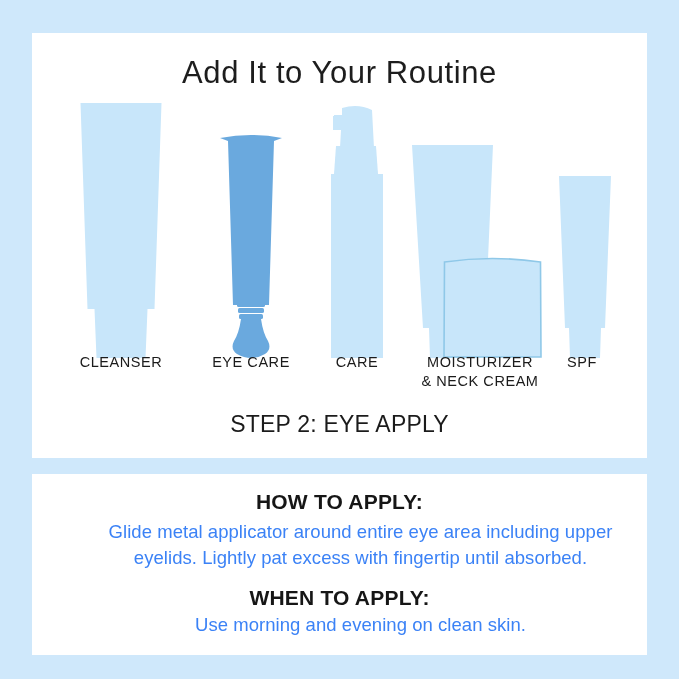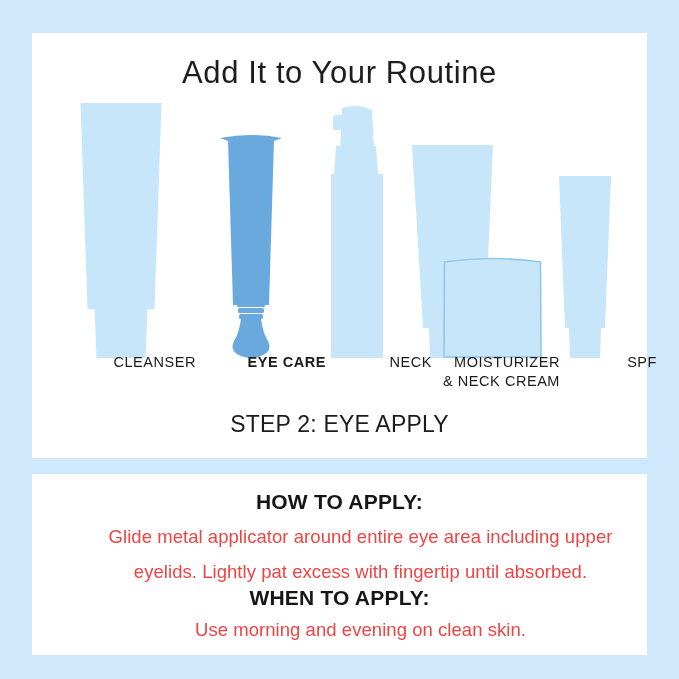--- a/index.html
+++ b/index.html
@@ -62,27 +62,27 @@
   .labels {
     position: absolute;
     left: 0;
     top: 320px;
     width: 615px;
     height: 70px;
   }
   .label {
     position: absolute;
     top: 0;
-    text-align: right;
+    text-align: center;
     font-size: 14.5px;
     letter-spacing: 0.55px;
     color: #1b1b1b;
     line-height: 19px;
   }
-  .label.highlight { font-weight: bold; }
+  .label.highlight { font-weight: normal; }
 
   .step-heading {
     position: absolute;
     left: 0;
     top: 378px;
     width: 615px;
     text-align: center;
     font-size: 23px;
     letter-spacing: 0.2px;
     color: #1b1b1b;
@@ -99,22 +99,22 @@
   }
   .apply-block { position: absolute; left: 0; width: 615px; text-align: center; }
   .apply-heading {
     font-size: 21px;
     font-weight: bold;
     letter-spacing: 0.2px;
     color: #161616;
   }
   .apply-body {
     font-size: 18.5px;
-    color: #ef4444;
-    line-height: 35px;
+    color: #3b82f6;
+    line-height: 26px;
     padding: 0 20px;
     letter-spacing: 0.05px;
     margin-left: 42px;
   }
   .block-how { top: 16px; }
   .block-when { top: 112px; }
   .block-when .apply-body { margin-top: 2px; }
   .block-how .apply-body { margin-top: 5px; }
 </style>
 </head>
@@ -176,21 +176,21 @@
         </span>
       </div>
 
     </div>
 
     <div class="labels">
       <div class="label" style="left:14px; width:150px;">CLEANSER</div>
 
       <div class="label highlight" style="left:144px; width:150px;">EYE CARE</div>
 
-      <div class="label" style="left:250px; width:150px;">NECK</div>
+      <div class="label" style="left:250px; width:150px;">CARE</div>
 
       <div class="label" style="left:475px; width:150px;">SPF</div>
 
       <div class="label" style="left:368px; width:160px; white-space:pre-line;">MOISTURIZER
 &amp; NECK CREAM</div>
     </div>
 
     <div class="step-heading">STEP 2: EYE APPLY</div>
   </div>
 

